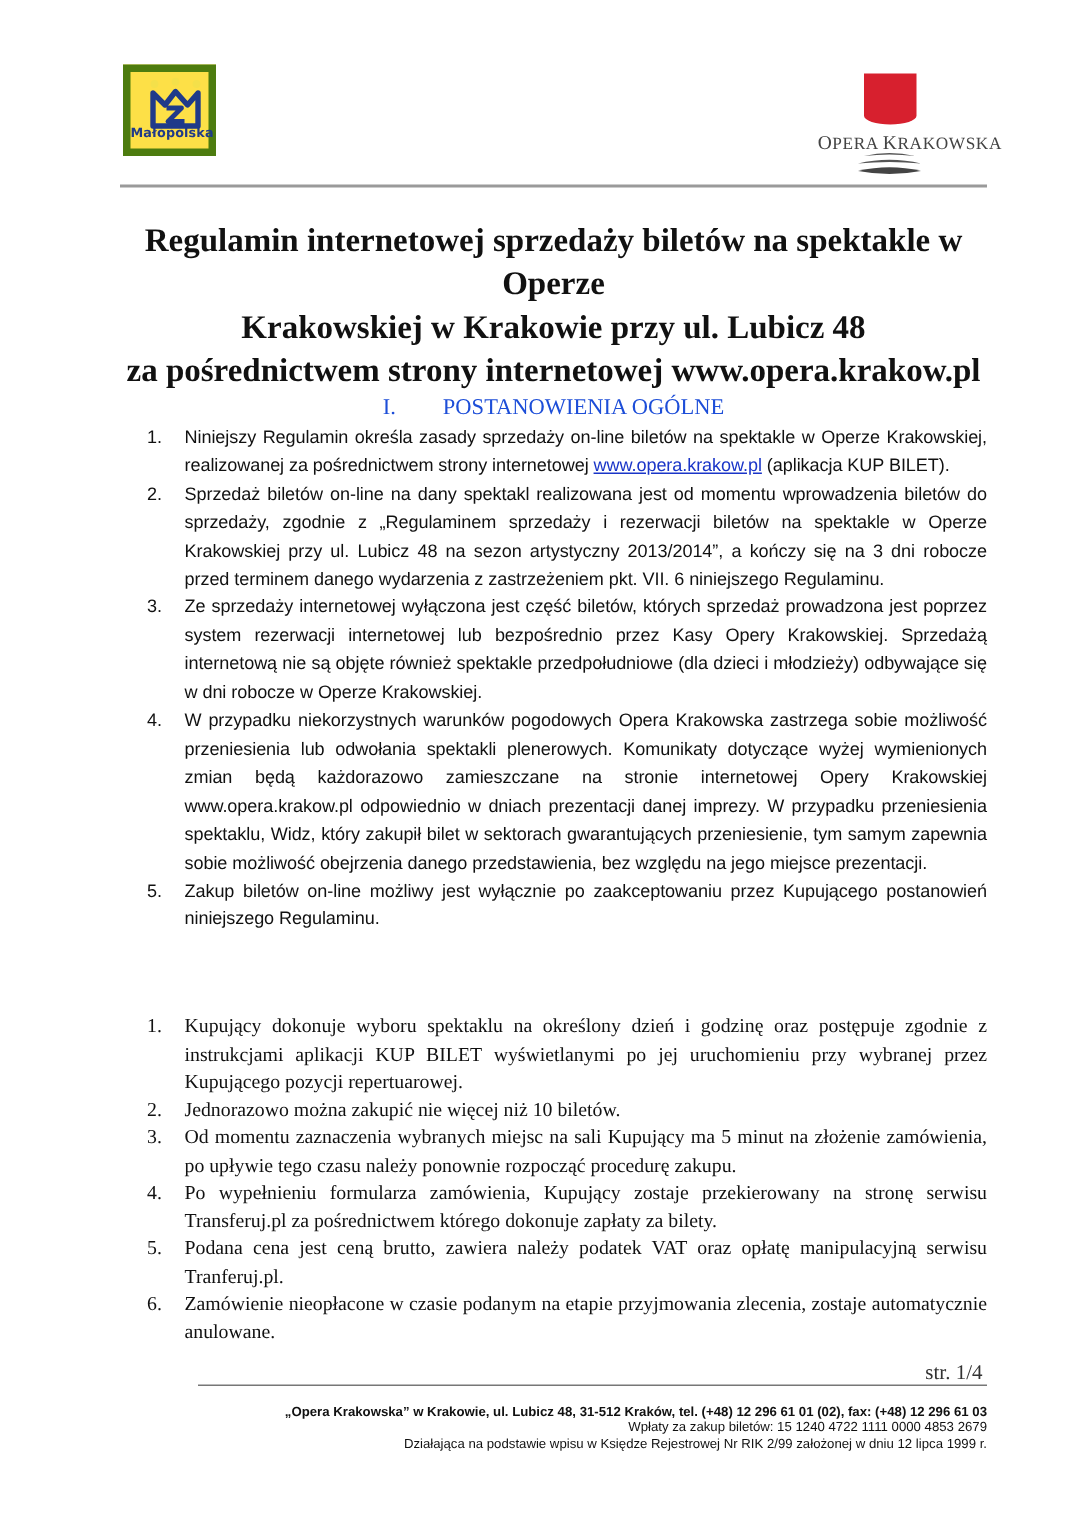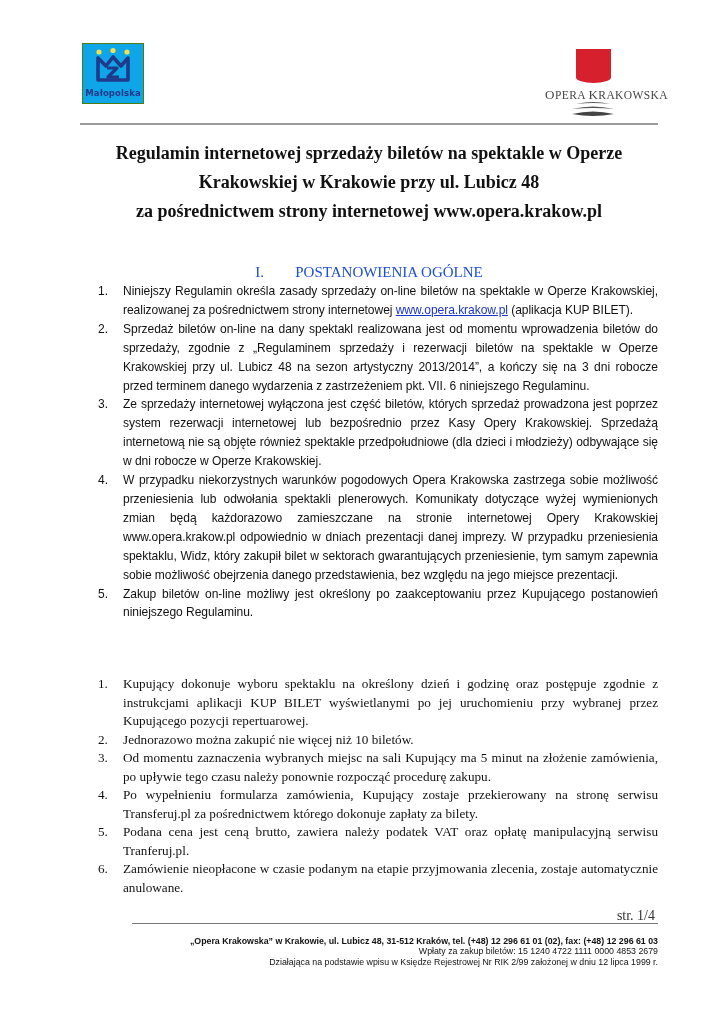--- a/index.html
+++ b/index.html
@@ -1,32 +1,32 @@
 <!DOCTYPE html>
 <html><head>
 <meta charset="utf-8">
 <style>
   html, body { margin:0; padding:0; background:#ffffff; }
   body { width:725px; height:1024px; position:relative; overflow:hidden; color:#111; }
   .page { position:absolute; left:0; top:0; width:725px; height:1024px; }
 
   
-  .logo-malopolska { position:absolute; left:82px; top:43px; width:62px; height:61px; background:#0ea5e9; border:1px solid #4d7c0f; box-sizing:border-box; }
+  .logo-malopolska { position:absolute; left:82px; top:43px; width:62px; height:61px; background:#fde047; border:5px solid #4d7c0f; box-sizing:border-box; }
   .logo-malopolska svg { position:absolute; left:0; top:0; }
   .logo-malopolska .mlabel { position:absolute; left:0; right:0; bottom:5px; text-align:center; font-family:"DejaVu Sans", sans-serif; font-weight:bold; font-size:8.5px; color:#1f3a8a; letter-spacing:0.1px; }
 
   .logo-opera { position:absolute; left:568px; top:49px; width:100px; height:72px; }
   .opera-red { position:absolute; left:8px; top:0; width:35px; height:34px; background:#d7202e; border-radius:0 0 18px 18px / 0 0 6px 6px; }
   .opera-name { position:absolute; left:-30px; top:38px; width:130px; text-align:right; font-family:"Liberation Serif", serif; font-size:11.5px; color:#444; letter-spacing:0.4px; white-space:nowrap; }
   .opera-waves { position:absolute; left:0; top:52px; }
 
   .header-rule { position:absolute; left:80px; top:123px; width:578px; height:2px; background:#9a9a9a; }
 
   
-  .title { position:absolute; left:80px; top:139px; width:578px; text-align:center; font-family:"Liberation Serif", serif; font-weight:bold; font-size:18px; line-height:29px; color:#111; }
+  .title { position:absolute; left:80px; top:145px; width:578px; text-align:center; font-family:"Liberation Serif", serif; font-weight:bold; font-size:22px; line-height:29px; color:#111; }
 
   
   .section-head { position:absolute; left:80px; width:578px; text-align:center; font-family:"Liberation Serif", serif; font-weight:normal; font-size:15px; color:#1d4ed8; }
   .section-head .num { display:inline-block; width:40px; text-align:left; }
 
   .list { position:absolute; left:98px; width:560px; margin:0; padding:0; list-style:none; }
   .list li { position:relative; padding-left:25px; text-align:justify; }
   .list li .n { position:absolute; left:0; top:0; }
   .sans { font-family:"Liberation Sans", sans-serif; font-size:12.05px; line-height:18.9px; letter-spacing:-0.05px; }
   .serif { font-family:"Liberation Serif", serif; font-size:13.2px; line-height:18.5px; }
@@ -84,21 +84,21 @@
     <li>
       <span class="n">2.</span><span>Sprzedaż biletów on-line na dany spektakl realizowana jest od momentu wprowadzenia biletów do sprzedaży, zgodnie z  „Regulaminem sprzedaży i rezerwacji biletów na spektakle w Operze Krakowskiej przy ul. Lubicz 48 na sezon artystyczny 2013/2014”, a kończy się na 3 dni robocze przed terminem danego wydarzenia z zastrzeżeniem pkt. VII.  6 niniejszego Regulaminu.</span>
     </li>
     <li>
       <span class="n">3.</span><span>Ze sprzedaży internetowej wyłączona jest część biletów, których sprzedaż prowadzona jest poprzez system rezerwacji internetowej lub bezpośrednio przez Kasy Opery Krakowskiej. Sprzedażą internetową nie są objęte również spektakle przedpołudniowe (dla dzieci i młodzieży) odbywające się w dni robocze w Operze Krakowskiej.</span>
     </li>
     <li>
       <span class="n">4.</span><span>W przypadku niekorzystnych warunków pogodowych Opera Krakowska zastrzega sobie możliwość przeniesienia lub odwołania spektakli plenerowych. Komunikaty dotyczące wyżej wymienionych zmian będą każdorazowo zamieszczane na  stronie internetowej Opery Krakowskiej www.opera.krakow.pl odpowiednio w dniach prezentacji danej imprezy. W przypadku przeniesienia spektaklu, Widz, który zakupił bilet w sektorach gwarantujących przeniesienie, tym samym zapewnia sobie możliwość obejrzenia danego przedstawienia, bez względu na jego miejsce prezentacji.</span>
     </li>
     <li>
-      <span class="n">5.</span><span>Zakup biletów on-line możliwy jest określony po zaakceptowaniu przez Kupującego postanowień niniejszego Regulaminu.</span>
+      <span class="n">5.</span><span>Zakup biletów on-line możliwy jest wyłącznie po zaakceptowaniu przez Kupującego postanowień niniejszego Regulaminu.</span>
     </li>
   </ul>
 
 
   <ul class="list serif" style="top:675px;">
     <li>
       <span class="n">1.</span><span>Kupujący dokonuje wyboru spektaklu na określony dzień i godzinę oraz postępuje zgodnie z instrukcjami aplikacji KUP BILET wyświetlanymi po jej uruchomieniu przy wybranej przez Kupującego pozycji repertuarowej.</span>
     </li>
     <li>
       <span class="n">2.</span><span>Jednorazowo można zakupić nie więcej niż 10 biletów.</span>

